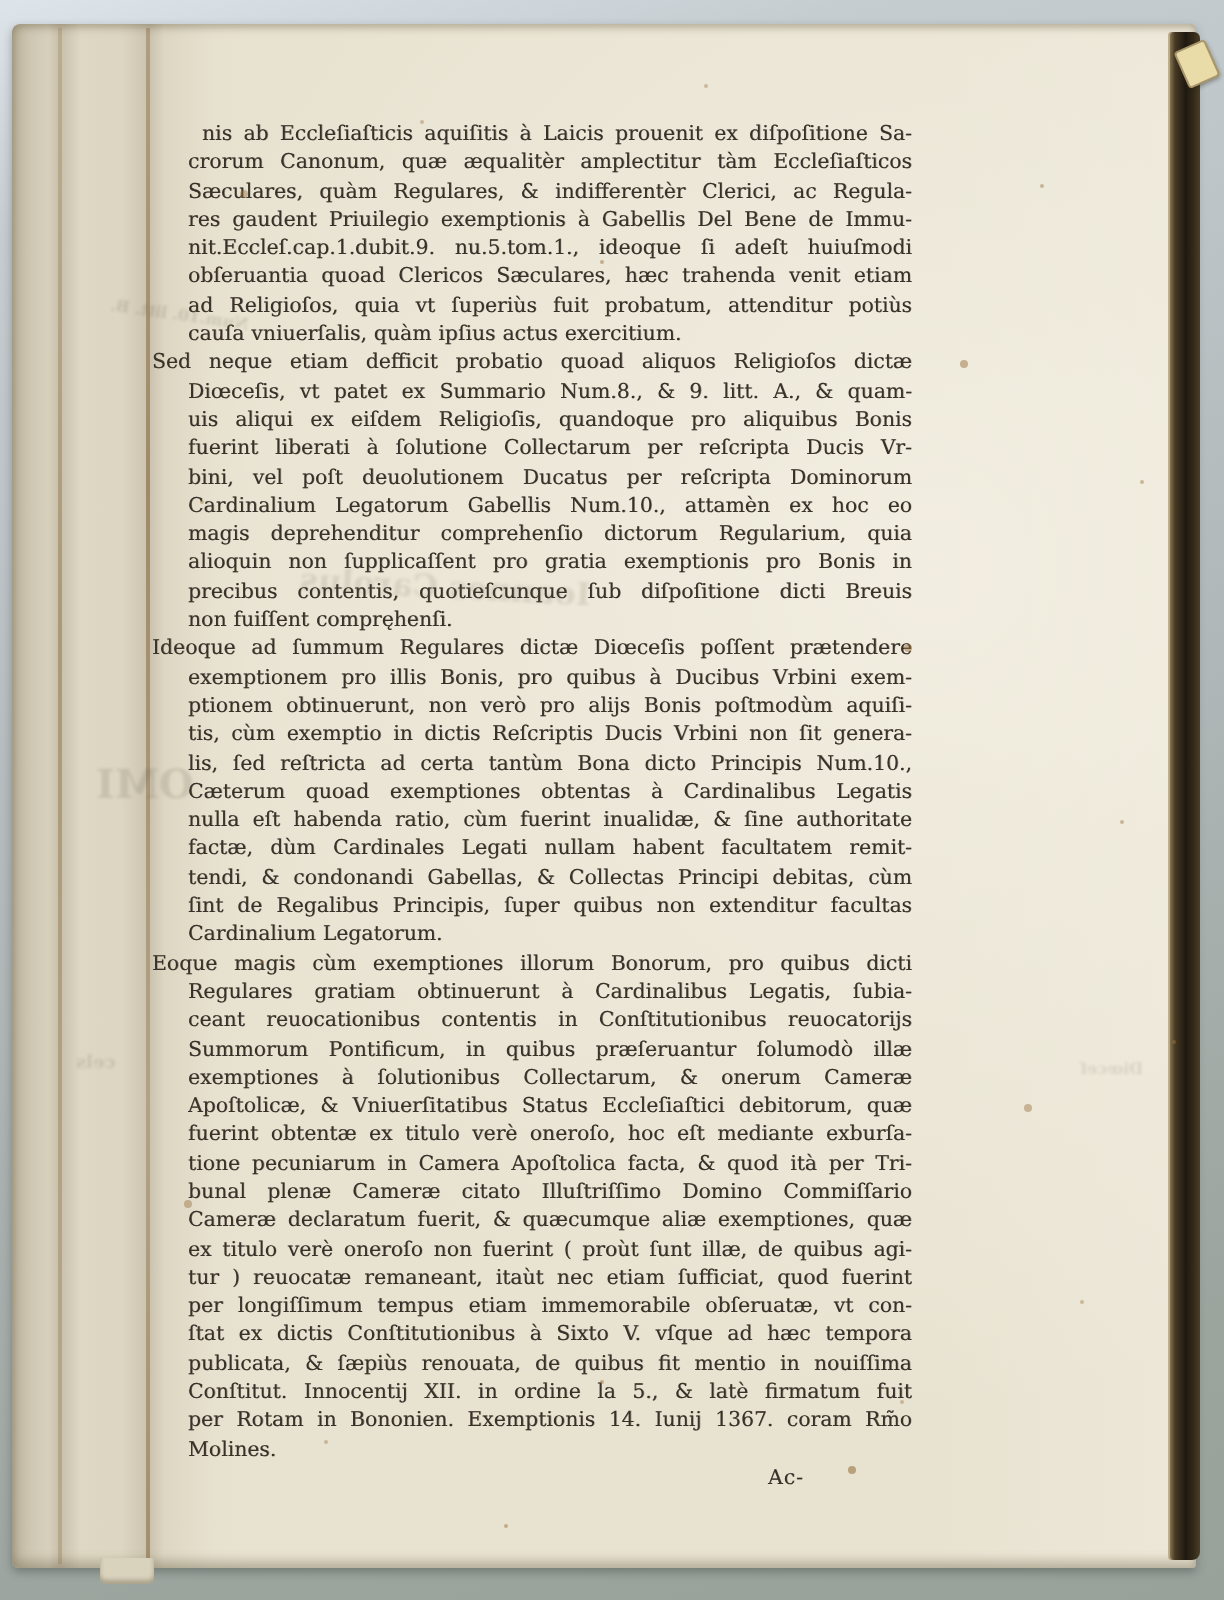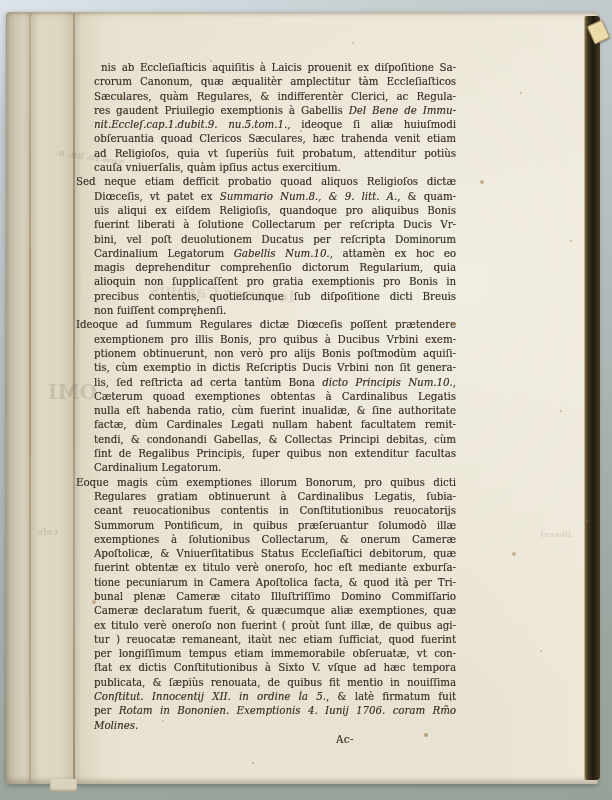--- a/index.html
+++ b/index.html
@@ -54,43 +54,43 @@
     box-shadow:0 1px 2px rgba(40,35,20,.4);
   }
   .text-block{
     position:absolute;left:88px;top:49px;width:362px;
     color:var(--ink);font-size:10.2px;line-height:14.3px;
     text-shadow:0.3px 0 0 rgba(56,46,33,.45);
   }
   .line{height:14.3px;overflow:hidden;text-align:justify;text-align-last:justify;word-spacing:.2px;}
   .line.nj{text-align-last:left;}
   .line.out{margin-left:-18px;width:380px;}
-  .line .it{font-style:italic;}
+  .line .it{}
   .catchword{
     position:absolute;top:672px;right:0;width:120px;
-    text-align:left;padding-right:6px;letter-spacing:.5px;
+    text-align:center;padding-right:6px;letter-spacing:.5px;
   }
   .ghost{
     position:absolute;font-family:"DejaVu Serif",serif;color:#5e5747;
     filter:blur(.7px);font-weight:bold;white-space:nowrap;pointer-events:none;
   }
   .dot{position:absolute;border-radius:50%;pointer-events:none;}
 </style>
 </head>
 <body>
 
 <div class="scene">
   <div class="page">
     <div class="text-block">
 
       <div class="line" style="margin-left: 7px;"><span>nis ab Eccleſiaſticis aquiſitis à Laicis prouenit ex diſpoſitione Sa-</span></div>
         <div class="line"><span>crorum Canonum, quæ æqualitèr amplectitur tàm Eccleſiaſticos</span></div>
         <div class="line"><span>Sæculares, quàm Regulares, &amp; indifferentèr Clerici, ac Regula-</span></div>
         <div class="line"><span>res gaudent Priuilegio exemptionis à Gabellis </span><span class="it">Del Bene de Immu-</span></div>
-        <div class="line"><span class="it">nit.Eccleſ.cap.1.dubit.9. nu.5.tom.1.,</span><span> ideoque ſi aliæ huiuſmodi</span></div>
+        <div class="line"><span class="it">nit.Eccleſ.cap.1.dubit.9. nu.5.tom.1.,</span><span> ideoque ſi adeſt huiuſmodi</span></div>
         <div class="line"><span>obſeruantia quoad Clericos Sæculares, hæc trahenda venit etiam</span></div>
         <div class="line"><span>ad Religioſos, quia vt ſuperiùs fuit probatum, attenditur potiùs</span></div>
         <div class="line nj"><span>cauſa vniuerſalis, quàm ipſius actus exercitium.</span></div>
         <div class="line out"><span>Sed neque etiam defficit probatio quoad aliquos Religioſos dictæ</span></div>
         <div class="line"><span>Diœceſis, vt patet ex </span><span class="it">Summario Num.8., &amp; 9. litt. A.</span><span>, &amp; quam-</span></div>
         <div class="line"><span>uis aliqui ex eiſdem Religioſis, quandoque pro aliquibus Bonis</span></div>
         <div class="line"><span>fuerint liberati à ſolutione Collectarum per reſcripta Ducis Vr-</span></div>
         <div class="line"><span>bini, vel poſt deuolutionem Ducatus per reſcripta Dominorum</span></div>
         <div class="line"><span>Cardinalium Legatorum </span><span class="it">Gabellis Num.10.</span><span>, attamèn ex hoc eo</span></div>
         <div class="line"><span>magis deprehenditur comprehenſio dictorum Regularium, quia</span></div>
@@ -117,21 +117,21 @@
         <div class="line"><span>fuerint obtentæ ex titulo verè oneroſo, hoc eſt mediante exburſa-</span></div>
         <div class="line"><span>tione pecuniarum in Camera Apoſtolica facta, &amp; quod ità per Tri-</span></div>
         <div class="line"><span>bunal plenæ Cameræ citato Illuſtriſſimo Domino Commiſſario</span></div>
         <div class="line"><span>Cameræ declaratum fuerit, &amp; quæcumque aliæ exemptiones, quæ</span></div>
         <div class="line"><span>ex titulo verè oneroſo non fuerint ( proùt ſunt illæ, de quibus agi-</span></div>
         <div class="line"><span>tur ) reuocatæ remaneant, itaùt nec etiam ſufficiat, quod fuerint</span></div>
         <div class="line"><span>per longiſſimum tempus etiam immemorabile obſeruatæ, vt con-</span></div>
         <div class="line"><span>ſtat ex dictis Conſtitutionibus à Sixto V. vſque ad hæc tempora</span></div>
         <div class="line"><span>publicata, &amp; ſæpiùs renouata, de quibus fit mentio in nouiſſima</span></div>
         <div class="line"><span class="it">Conſtitut. Innocentij XII. in ordine la 5.</span><span>, &amp; latè firmatum fuit</span></div>
-        <div class="line"><span>per </span><span class="it">Rotam in Bononien. Exemptionis 4. Iunij 1706. coram Rm̃o</span></div>
+        <div class="line"><span>per </span><span class="it">Rotam in Bononien. Exemptionis 14. Iunij 1367. coram Rm̃o</span></div>
         <div class="line nj"><span class="it">Molines.</span></div>
         <div class="catchword">Ac-</div>
     </div>
   </div>
   <div class="gutter"></div>
   <div class="crease a"></div>
   <div class="crease b"></div>
   <div class="stub-bottom"></div>
   <div class="fore-edge"></div>
   <div class="tab"></div>

